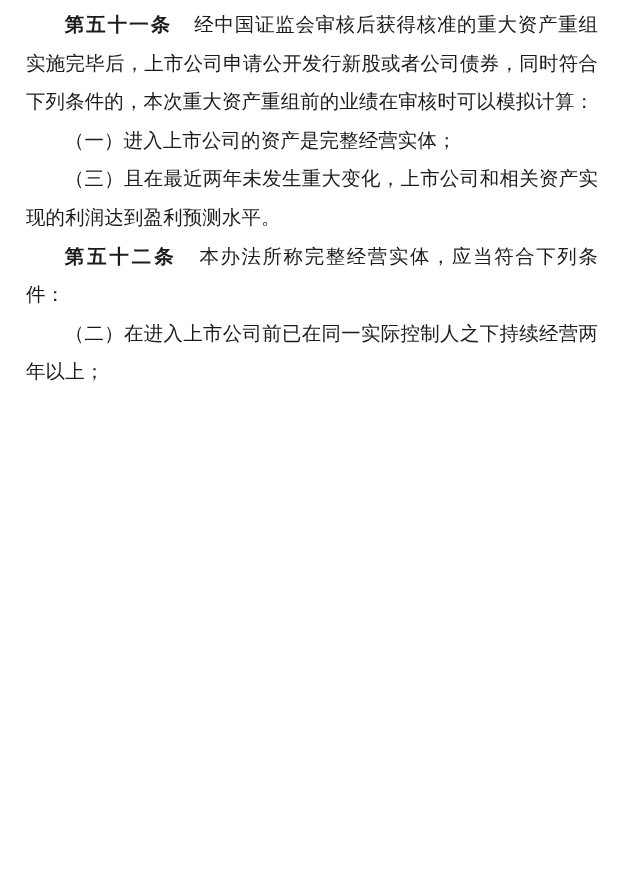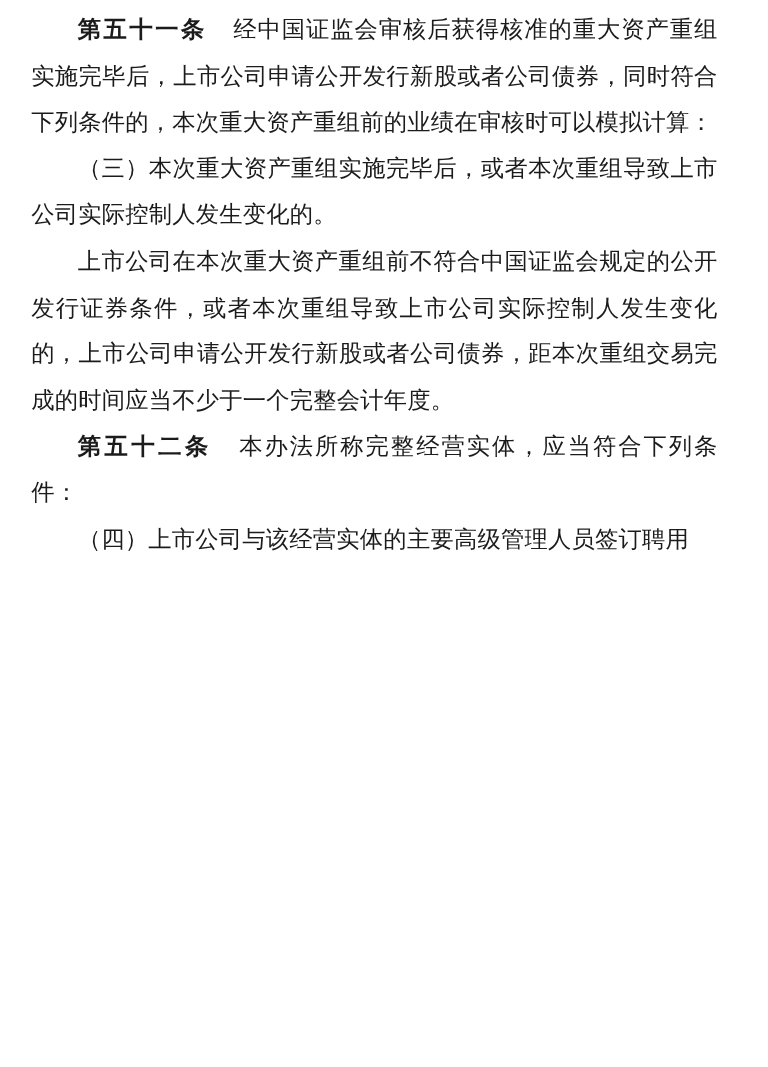--- a/index.html
+++ b/index.html
@@ -44,28 +44,28 @@
 </style>
 </head>
 <body>
 
 <div class="page">
 
   <p class="para indent">
     <span class="article-title">第五十一条</span><span class="gap-after-title"></span><span>经中国证监会审核后获得核准的重大资产重组实施完毕后，上市公司申请公开发行新股或者公司债券，同时符合下列条件的，本次重大资产重组前的业绩在审核时可以模拟计算：</span>
   </p>
 
+  <p class="para indent">（一）进入上市公司的资产是完整经营实体；</p>
 
 
-  <p class="para indent">（三）本次重大资产重组实施完毕后，或者本次重组导致上市公司实际控制人发生变化的。</p>
+  <p class="para indent">（三）且在最近两年未发生重大变化，上市公司和相关资产实现的利润达到盈利预测水平。</p>
 
-  <p class="para indent">上市公司在本次重大资产重组前不符合中国证监会规定的公开发行证券条件，或者本次重组导致上市公司实际控制人发生变化的，上市公司申请公开发行新股或者公司债券，距本次重组交易完成的时间应当不少于一个完整会计年度。</p>
 
   <p class="para indent">
     <span class="article-title">第五十二条</span><span class="gap-after-title"></span><span>本办法所称完整经营实体，应当符合下列条件：</span>
   </p>
 
 
+  <p class="para indent">（二）在进入上市公司前已在同一实际控制人之下持续经营两年以上；</p>
 
 
-  <p class="para indent">（四）上市公司与该经营实体的主要高级管理人员签订聘用</p>
 
 </div>
 
 </body></html>

